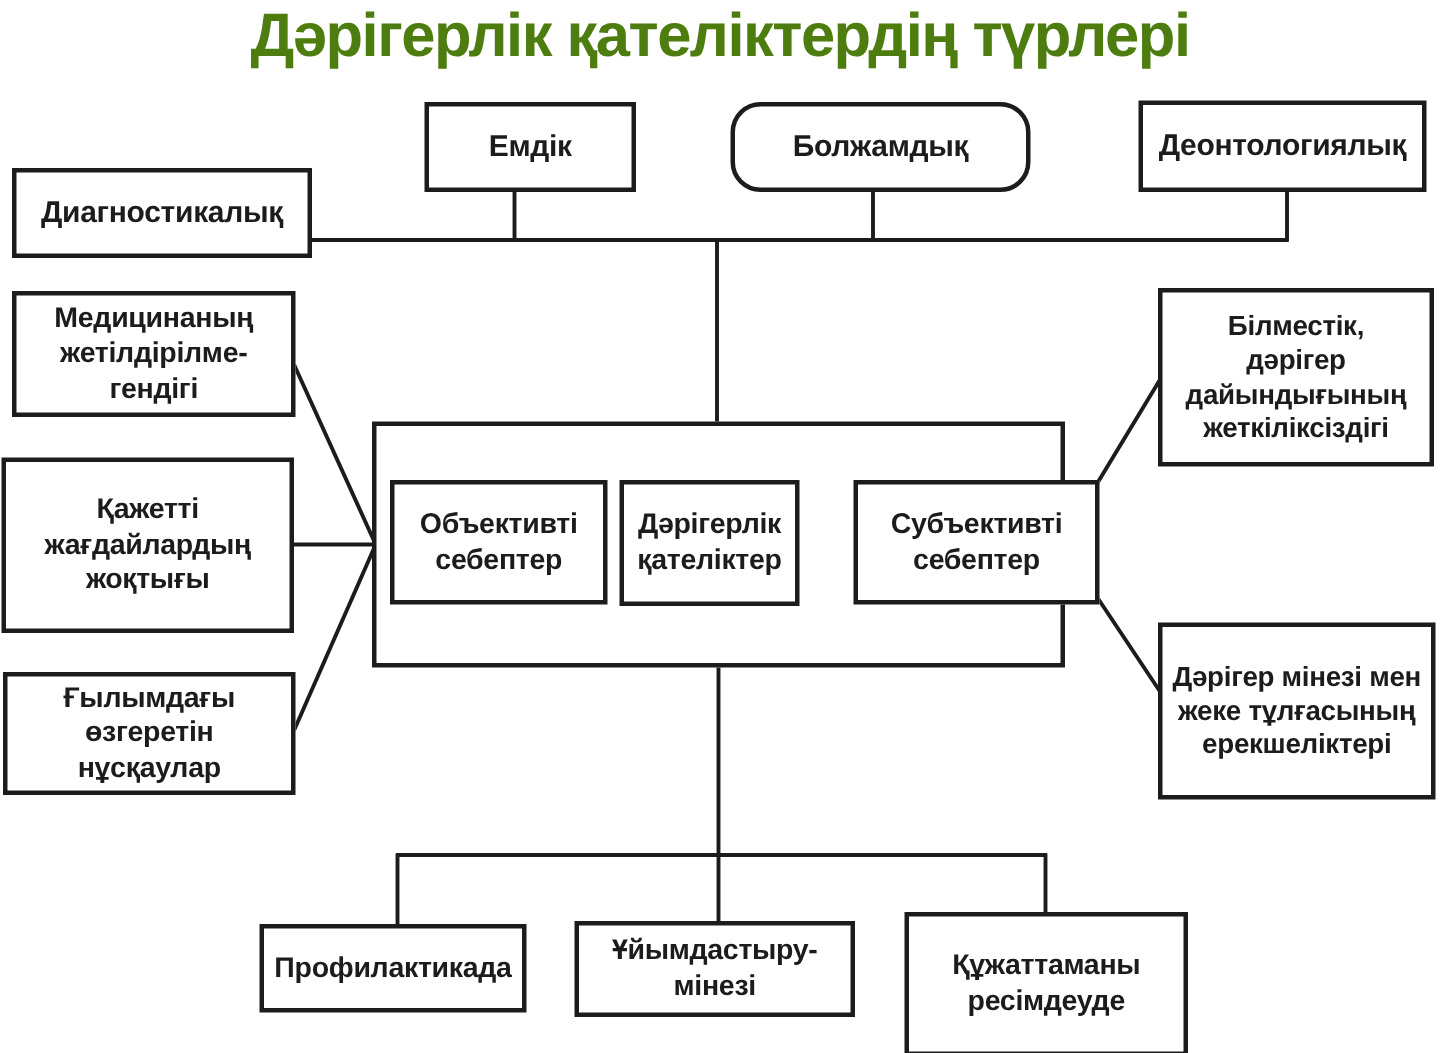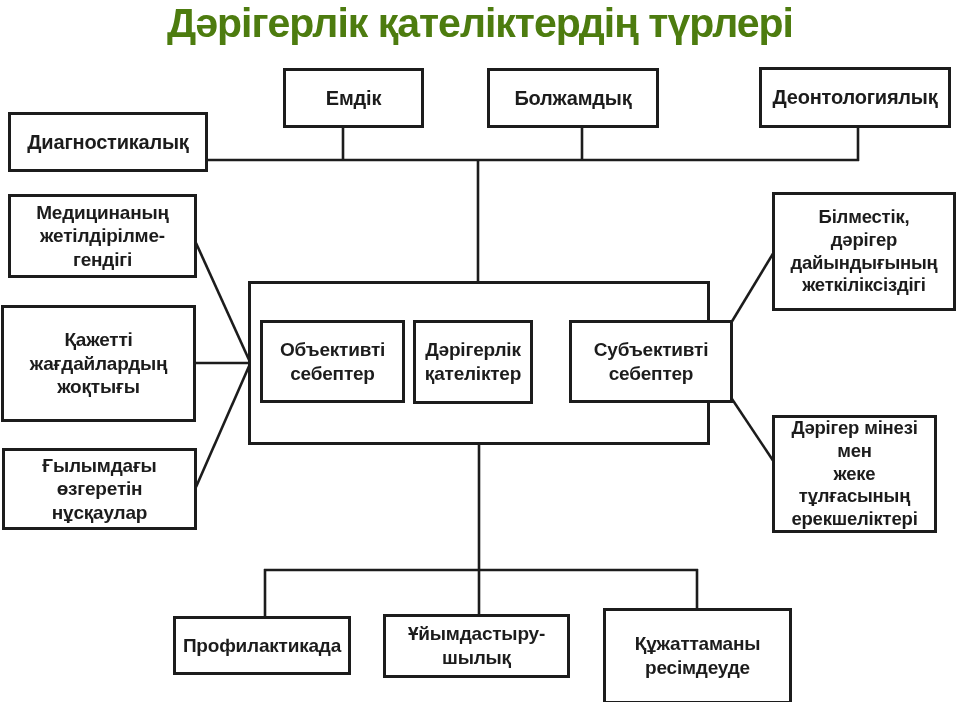--- a/index.html
+++ b/index.html
@@ -93,21 +93,21 @@
     <line x1="479" y1="570" x2="479" y2="616"></line>
     <line x1="697" y1="569" x2="697" y2="616"></line>
   </svg>
 
   <div class="box f20" style="left:8px; top:68px; width:200px; height:60px;margin-top:44px;">
     <span class="lbl">Диагностикалық</span>
   </div>
   <div class="box f20" style="left:283px; top:68px; width:141px; height:60px;">
     <span class="lbl">Емдік</span>
   </div>
-  <div class="box f20" style="left:487px; top:68px; width:172px; height:60px;">
+  <div class="box f20" style="left:487px; top:68px; width:200px; height:60px;border-radius:20px;">
     <span class="lbl">Болжамдық</span>
   </div>
   <div class="box f19" style="left:8px; top:194px; width:189px; height:84px;">
     <span class="lbl">Медицинаның
 жетілдірілме-
 гендігі</span>
   </div>
 
   <div class="box f20" style="left:759px; top:67px; width:192px; height:61px;">
     <span class="lbl">Деонтологиялық</span>
@@ -136,31 +136,31 @@
     <span class="lbl">Субъективті
 себептер</span>
   </div>
 
   <div class="box f18" style="left:772px; top:192px; width:184px; height:119px;">
     <span class="lbl">Білместік,
 дәрігер
 дайындығының
 жеткіліксіздігі</span>
   </div>
-  <div class="box f18" style="left:772px; top:415px; width:165px; height:118px;">
+  <div class="box f18" style="left:772px; top:415px; width:185px; height:118px;">
     <span class="lbl">Дәрігер мінезі мен
 жеке тұлғасының
 ерекшеліктері</span>
   </div>
 
   <div class="box f19" style="left:173px; top:616px; width:178px; height:59px;">
     <span class="lbl">Профилактикада</span>
   </div>
   <div class="box f19" style="left:383px; top:614px; width:187px; height:64px;">
     <span class="lbl">Ұйымдастыру-
-шылық</span>
+мінезі</span>
   </div>
   <div class="box f19" style="left:603px; top:608px; width:189px; height:96px;">
     <span class="lbl">Құжаттаманы
 ресімдеуде</span>
   </div>
 
 </div>
 
 </body></html>

